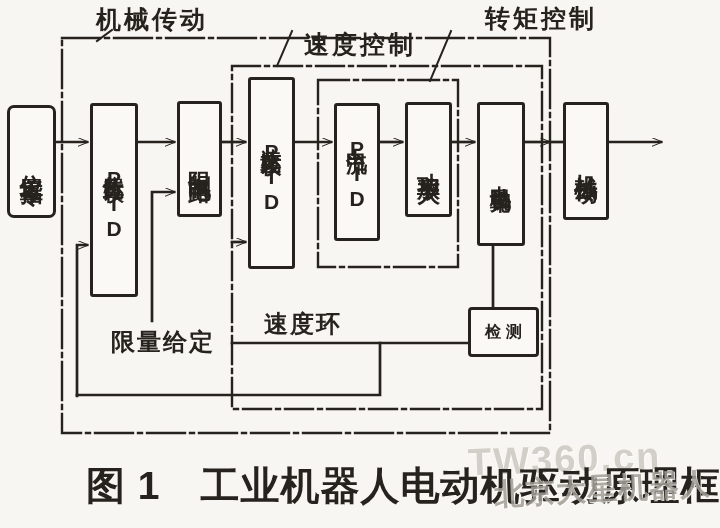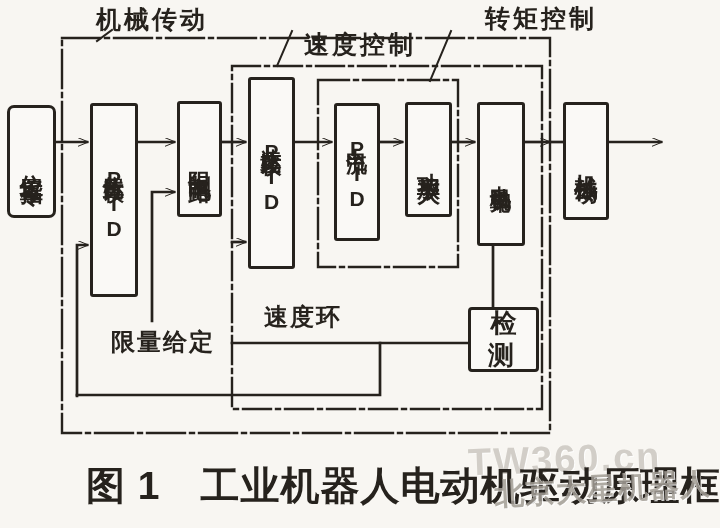--- a/index.html
+++ b/index.html
@@ -32,40 +32,40 @@
   }
   #b-pos-cmd { left:7px;  top:105px; width:49px; height:113px; font-size:23px; border-radius:7px; }
   #b-pos-pid { left:90px;  top:103px; width:48px; height:194px; font-size:21px; letter-spacing:2px; }
   #b-limit   { left:177px; top:101px; width:45px; height:116px; font-size:23px; }
   #b-spd-pid { left:248px; top:77px;  width:47px; height:192px; font-size:21px; letter-spacing:2px; }
   #b-cur-pid { left:334px; top:103px; width:46px; height:138px; font-size:21px; letter-spacing:2px; }
   #b-pwr     { left:405px; top:102px; width:47px; height:115px; font-size:23px; }
   #b-motor   { left:477px; top:102px; width:48px; height:144px; font-size:21px; letter-spacing:2px; }
   #b-mech    { left:563px; top:102px; width:46px; height:118px; font-size:23px; }
   #b-detect  {
-    left:468px; top:307px; width:71px; height:65px; font-size:26px;
+    left:468px; top:307px; width:71px; height:50px; font-size:16px;
     writing-mode:horizontal-tb; text-orientation:mixed;
     flex-direction:row; line-height:1.2; letter-spacing:5px;
     border-radius:4px;
   }
   #b-detect span { display:block; text-indent:5px; }
   .toplabel {
     position:absolute; font-size:25px; font-weight:700;
     letter-spacing:3px; white-space:nowrap;
   }
   #l-pos { left:96px;  top:3px; }
   #l-spd { left:304px; top:2px;margin-top:26px; }
   #l-trq { left:470px; top:2px;margin-left:15px; }
   .wirelabel {
     position:absolute; font-size:24px; font-weight:700;
     letter-spacing:2px; white-space:nowrap;
   }
   #l-limit-set { left:111px; top:326px; }
   #l-pos-loop  { left:113px; top:358px; }
-  #l-spd-loop  { left:264px; top:301px; }
+  #l-spd-loop  { left:264px; top:308px; }
   #caption {
     position:absolute; left:86px; top:459px;
     font-size:39px; font-weight:700; letter-spacing:1px;
     white-space:nowrap;
   }
   .wm { position:absolute; white-space:nowrap; font-weight:700; }
   #wm-site {
     left:468px; top:438px; font-size:38px; letter-spacing:2px;
     color:#c9c5be; opacity:.8; transform:rotate(-2deg);
     text-shadow:1px 1px 0 #fff;

